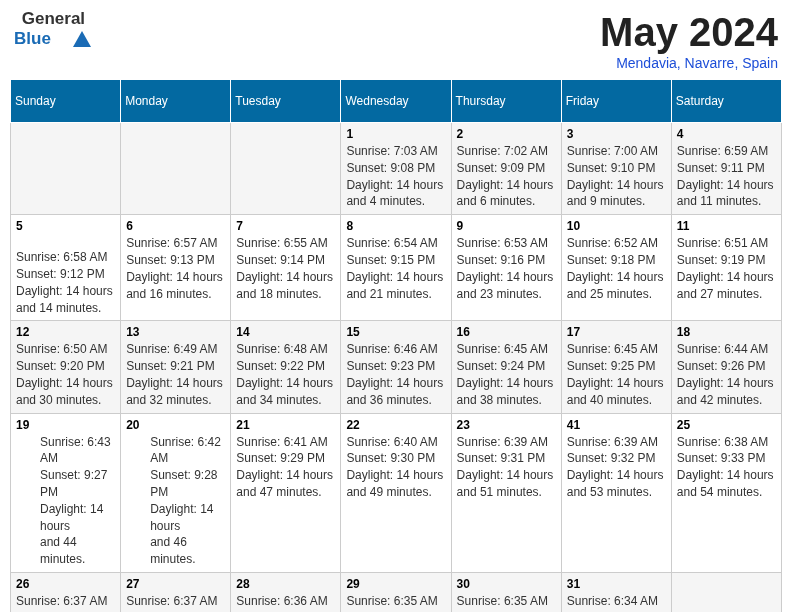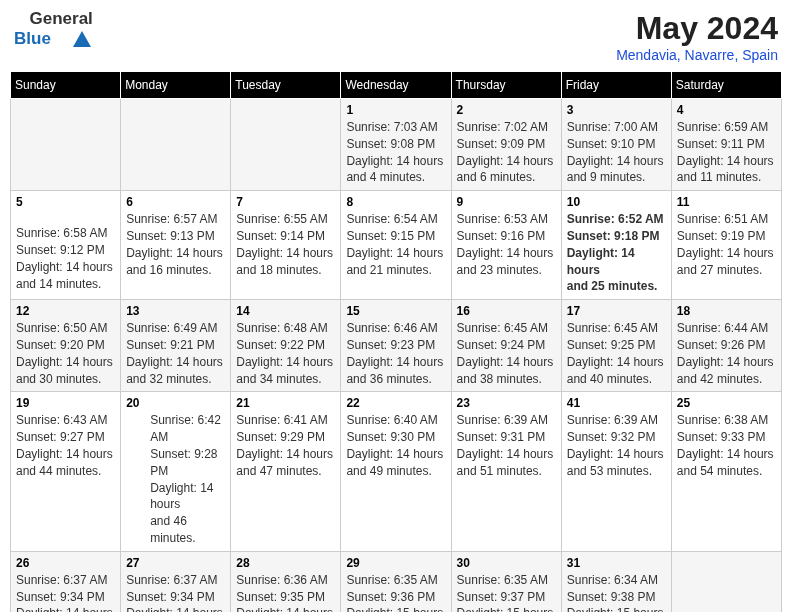--- a/index.html
+++ b/index.html
@@ -19,37 +19,37 @@
     }
     .logo {
       display: flex;
       align-items: center;
       gap: 2px;
     }
     .title-area {
       text-align: right;
     }
     .main-title {
-      font-size: 32px;
+      font-size: 40px;
       font-weight: bold;
       color: #222;
     }
     .subtitle {
       font-size: 14px;
       color: #1d4ed8;
     }
     .calendar {
       width: 100%;
       border-collapse: collapse;
       font-size: 11px;
     }
     .calendar th {
-      background-color: #000000;
+      background-color: #0369a1;
       color: #fff;
-      padding: 6px 4px;
+      padding: 14px 4px;
       text-align: left;
       font-size: 12px;
       font-weight: normal;
       border: 1px solid #fff;
     }
     .calendar td {
       border: 1px solid #ccc;
       vertical-align: top;
       padding: 4px 5px;
       width: calc(100% / 7);
@@ -75,21 +75,21 @@
     }
     .empty-cell {
       background: #f9f9f9;
     }
   </style>
 </head>
 <body>
 
 <div class="header">
   <div class="logo">
-    <div style="display:flex; flex-direction:column; align-items:flex-end; line-height:1.1;">
+    <div style="display:flex; flex-direction:column; align-items:center; line-height:1.1;">
       <span style="font-size:17px; font-weight:bold; color:#333;">General</span>
       <div style="display:flex; align-items:center; gap:20px;">
         <span style="font-size:17px; font-weight:bold; color:#1a6bb5;">Blue</span>
         <svg width="22" height="22" viewBox="0 0 22 22">
           <polygon points="11,2 20,18 2,18" fill="#1a6bb5"></polygon>
         </svg>
       </div>
     </div>
   </div>
   <div class="title-area">
@@ -175,21 +175,21 @@
         </td>
         <td>
           <span class="day-number">9</span>
           <div class="cell-info" style="white-space: pre-line;">Sunrise: 6:53 AM
 Sunset: 9:16 PM
 Daylight: 14 hours
 and 23 minutes.</div>
         </td>
         <td>
           <span class="day-number">10</span>
-          <div class="cell-info" style="white-space: pre-line; font-weight: bold;">Sunrise: 6:52 AM
+          <div class="cell-info" style="white-space: pre-line;">Sunrise: 6:52 AM
 Sunset: 9:18 PM
 Daylight: 14 hours
 and 25 minutes.</div>
         </td>
         <td>
           <span class="day-number">11</span>
           <div class="cell-info" style="white-space: pre-line;">Sunrise: 6:51 AM
 Sunset: 9:19 PM
 Daylight: 14 hours
 and 27 minutes.</div>
@@ -242,21 +242,21 @@
           <span class="day-number">18</span>
           <div class="cell-info" style="white-space: pre-line;">Sunrise: 6:44 AM
 Sunset: 9:26 PM
 Daylight: 14 hours
 and 42 minutes.</div>
         </td>
       </tr>
       <tr>
         <td>
           <span class="day-number">19</span>
-          <div class="cell-info" style="white-space: pre-line;">Sunrise: 6:43 AM
+          <div class="cell-info" style="white-space: pre-line; margin-left: 24px;">Sunrise: 6:43 AM
 Sunset: 9:27 PM
 Daylight: 14 hours
 and 44 minutes.</div>
         </td>
         <td>
           <span class="day-number">20</span>
           <div class="cell-info" style="white-space: pre-line; margin-left: 24px;">Sunrise: 6:42 AM
 Sunset: 9:28 PM
 Daylight: 14 hours
 and 46 minutes.</div>

